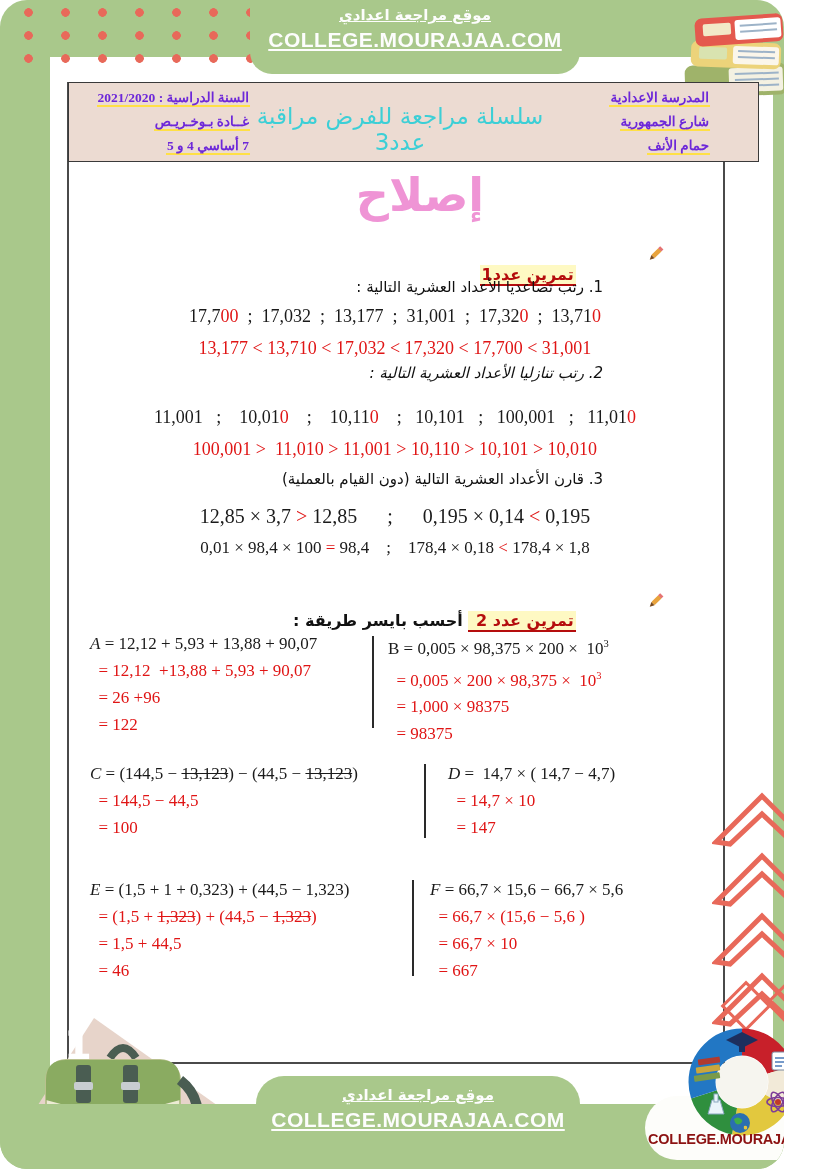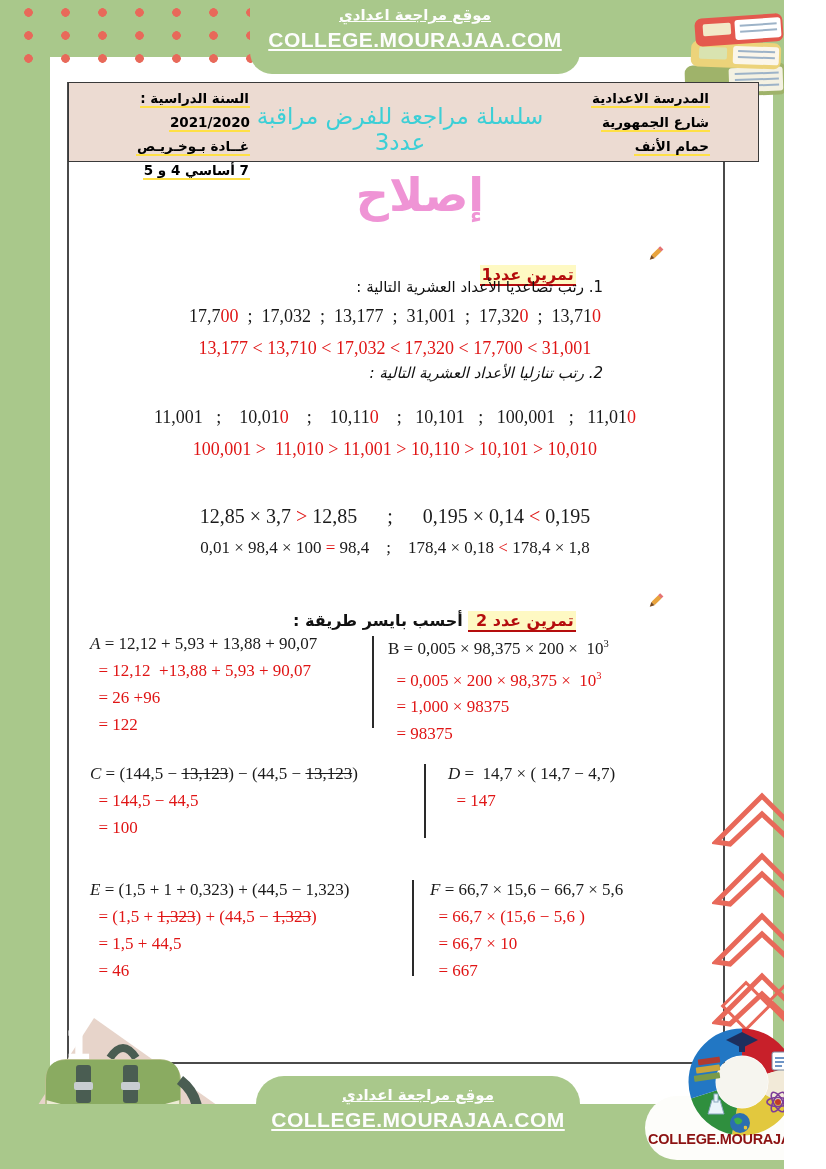--- a/index.html
+++ b/index.html
@@ -1,33 +1,33 @@
 <!DOCTYPE html>
 <html lang="ar"><head>
 <meta charset="utf-8">
 <style>
   html,body{margin:0;padding:0;}
   #canvas{position:relative;width:784px;height:1169px;background:#a9c88b;overflow:hidden;
-          font-family:"DejaVu Sans","Liberation Sans",sans-serif;}
+          font-family:"DejaVu Sans","Liberation Sans",sans-serif;border-radius:27px;}
   
   .page-white{position:absolute;left:50px;top:57px;width:723px;height:1048px;background:#ffffff;}
   .page-frame{position:absolute;left:67px;top:82px;width:654px;height:978px;border:2px solid #4a4a4a;}
   
   .dots{position:absolute;left:2px;top:0;width:346px;height:64px;
         background-image:radial-gradient(circle,#e8695a 4px,transparent 4.6px);
         background-size:37px 23px;background-position:8px 1px;}
   .top-tab{position:absolute;left:250px;top:0;width:330px;height:74px;background:#a9c88b;border-radius:0 0 22px 22px;}
   .banner-txt{position:absolute;width:330px;text-align:center;color:#fdfdfd;font-weight:bold;}
   .b1{font-size:15px;text-decoration:underline;}
   .b2{font-size:21px;letter-spacing:.5px;text-decoration:underline;font-family:"Liberation Sans",sans-serif;}
   .bottom-band{position:absolute;left:0;top:1104px;width:826px;height:65px;background:#a9c88b;}
   .bottom-tab{position:absolute;left:256px;top:1076px;width:324px;height:93px;background:#a9c88b;border-radius:28px 28px 0 0;}
   
   .header-box{position:absolute;left:68px;top:82px;width:689px;height:78px;background:#ecdbd2;border:1px solid #3a3a3a;}
-  .hcol{position:absolute;direction:rtl;font-weight:bold;font-size:13.5px;color:#000000;line-height:24px;}
+  .hcol{position:absolute;direction:rtl;font-weight:bold;font-size:13.5px;color:#6d28d9;line-height:24px;font-family:Liberation Serif, serif;}
   .hcol span{border-bottom:2px solid #ffe045;padding:0 1px;}
   .school-col{right:74px;top:86px;text-align:right;}
   .info-col{left:76px;top:86px;width:174px;text-align:right;}
   .doc-title{position:absolute;left:235px;top:103px;width:330px;text-align:center;direction:rtl;
              color:#3ccfd6;font-weight:normal;font-size:23px;}
   .islah{position:absolute;left:290px;top:168px;width:260px;text-align:center;direction:rtl;
          color:#ef94d5;font-size:46px;font-weight:bold;}
   
   .exh{position:absolute;direction:rtl;font-weight:bold;font-size:16px;white-space:pre;}
   .exh .rt{color:#b50d0d;border-bottom:2px solid #b50d0d;background:#fef9c3;padding:0 2px;}
@@ -114,20 +114,21 @@
   </svg>
   <div class="exh" style="right:186px;top:246px;">
     <span class="rt">تمرين عدد1</span>
   </div>
   <div class="qlabel" style="top:278px;">1. رتب تصاعديا الأعداد العشرية التالية :</div>
   <div class="centerline" style="top:306px;"><span>17,7</span><span class="red">00</span><span>  ;  17,032  ;  13,177  ;  31,001  ;  17,32</span><span class="red">0</span><span>  ;  13,71</span><span class="red">0</span></div>
   <div class="centerline" style="top:338px;"><span class="red">13,177 &lt; 13,710 &lt; 17,032 &lt; 17,320 &lt; 17,700 &lt; 31,001</span></div>
   <div class="qlabel" style="top:364px;font-style:italic;">2. رتب تنازليا الأعداد العشرية التالية :</div>
   <div class="centerline" style="top:407px;"><span>11,001   ;    10,01</span><span class="red">0</span><span>    ;    10,11</span><span class="red">0</span><span>    ;   10,101   ;   100,001   ;   11,01</span><span class="red">0</span></div>
   <div class="centerline" style="top:439px;"><span class="red">100,001 &gt;  11,010 &gt; 11,001 &gt; 10,110 &gt; 10,101 &gt; 10,010</span></div>
+  <div class="qlabel" style="top:470px;">3. قارن الأعداد العشرية التالية (دون القيام بالعملية)</div>
   <div class="centerline" style="top:505px;font-size:20px;"><span>12,85 × 3,7 </span><span class="red">&gt;</span><span> 12,85      ;      0,195 × 0,14 </span><span class="red">&lt;</span><span> 0,195</span></div>
   <div class="centerline" style="top:538px;font-size:17px;"><span>0,01 × 98,4 × 100 </span><span class="red">=</span><span> 98,4    ;    178,4 × 0,18 </span><span class="red">&lt;</span><span> 178,4 × 1,8</span></div>
 
   <svg class="pencil" style="left:646px;top:591px;" width="20" height="20" viewBox="0 0 20 20">
     <g transform="rotate(135 10 10)">
       <rect x="4" y="8" width="10" height="4.6" rx="1" fill="#e8a33d"></rect>
       <polygon points="14,8 18.5,10.3 14,12.6" fill="#7a4a1e"></polygon>
       <rect x="1.5" y="8" width="3" height="4.6" fill="#e57373"></rect>
     </g>
   </svg>
@@ -150,20 +151,21 @@
   </div>
 
   <div class="mblock" style="left:90px;top:760px;">
     <div class="mline"><span class="ital">C</span><span> = (144,5 − </span><span class="strike">13,123</span><span>) − (44,5 − </span><span class="strike">13,123</span><span>)</span></div>
     <div class="mline"><span class="red">  = 144,5 − 44,5</span></div>
     <div class="mline"><span class="red">  = 100</span></div>
   </div>
   <div class="vdiv" style="left:424px;top:764px;height:74px;"></div>
   <div class="mblock" style="left:448px;top:760px;">
     <div class="mline"><span class="ital">D</span><span> =  14,7 × ( 14,7 − 4,7)</span></div>
+    <div class="mline"><span class="red">  = 14,7 × 10</span></div>
     <div class="mline"><span class="red">  = 147</span></div>
   </div>
 
   <div class="mblock" style="left:90px;top:876px;">
     <div class="mline"><span class="ital">E</span><span> = (1,5 + 1 + 0,323) + (44,5 − 1,323)</span></div>
     <div class="mline"><span class="red">  = (1,5 + </span><span class="red strike">1,323</span><span class="red">) + (44,5 − </span><span class="red strike">1,323</span><span class="red">)</span></div>
     <div class="mline"><span class="red">  = 1,5 + 44,5</span></div>
     <div class="mline"><span class="red">  = 46</span></div>
   </div>
   <div class="vdiv" style="left:412px;top:880px;height:96px;"></div>

